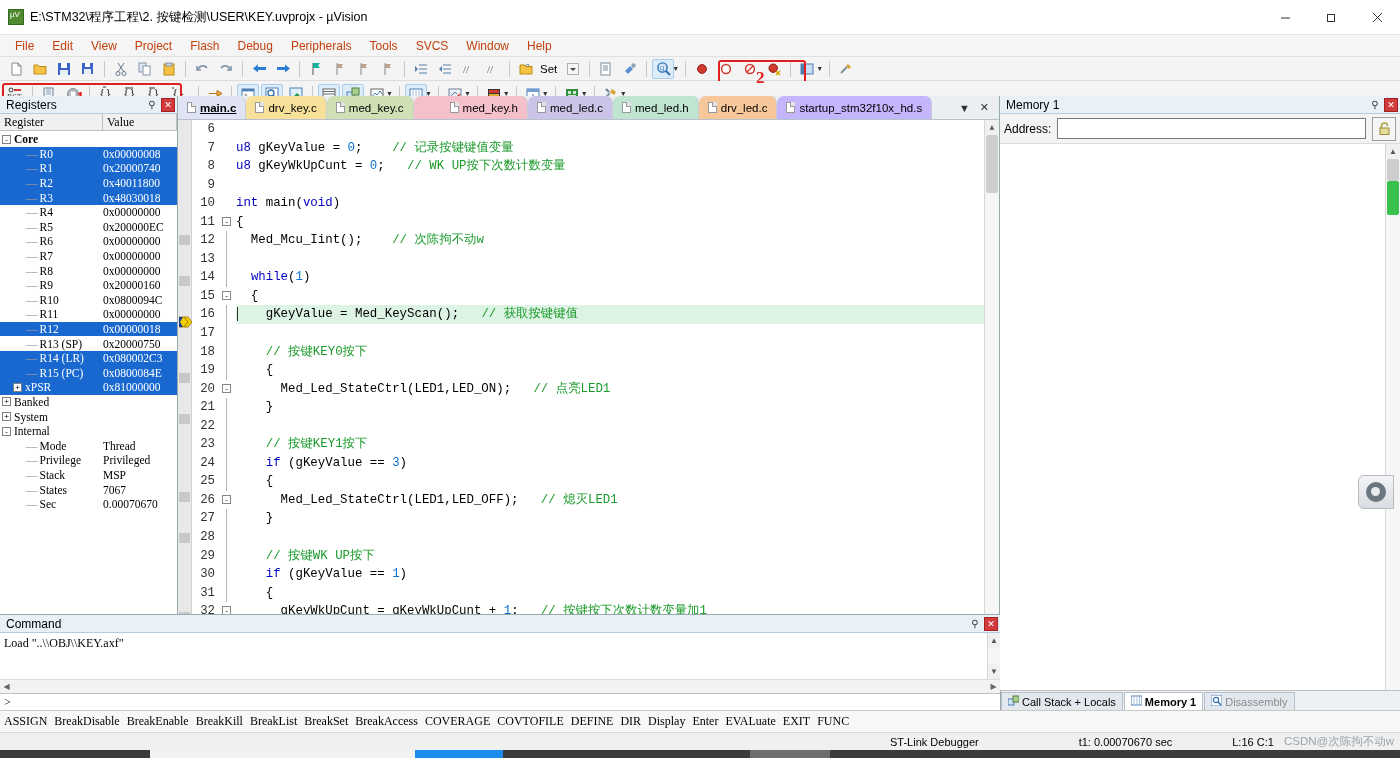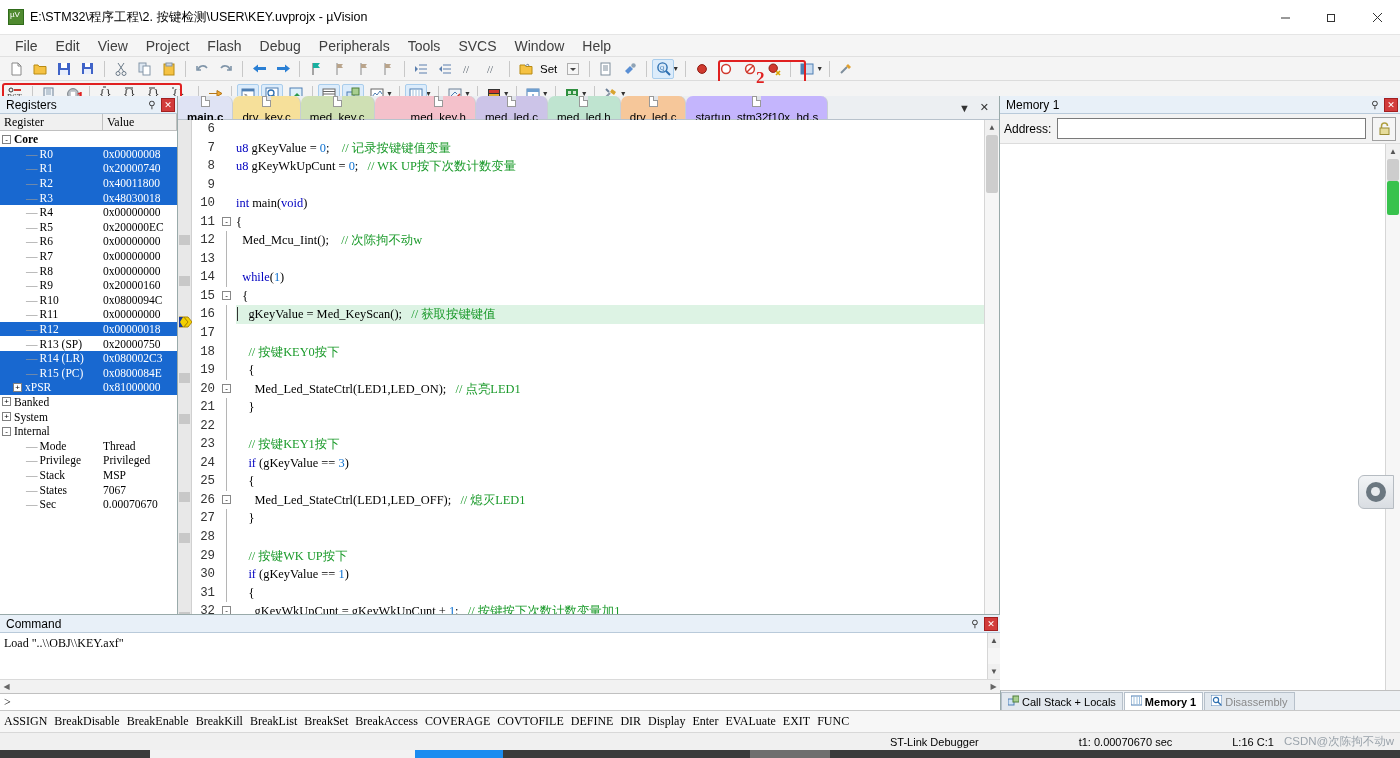--- a/index.html
+++ b/index.html
@@ -19,21 +19,21 @@
   .title-icon:after{ content:"µV"; position:absolute; left:1px; top:0px; font-size:8px;
                      color:#fff; font-family:"Liberation Sans",sans-serif; }
   .title-text { font-size:12.5px; color:#000; }
   .win-controls { margin-left:auto; display:flex; height:26px; }
   .win-btn { width:46px; height:26px; display:flex; align-items:center; justify-content:center;
              color:#333; font-size:13px; }
 
   
   .menubar { height:22px; background:#f5f5f5; display:flex; align-items:center;
              padding-left:6px; border-bottom:1px solid #e0e0e0; }
-  .menu-item { padding:2px 9px; font-size:14px; color:#404040; }
+  .menu-item { padding:2px 9px; font-size:12px; color:#c2410c; }
 
   
   .toolbar { height:24px; background:#f4f4f4; display:flex; align-items:center;
              padding-left:4px; border-bottom:1px solid #dcdcdc; position:relative; }
   .tb-btn { width:22px; height:20px; display:flex; align-items:center; justify-content:center;
             margin:0 1px; border-radius:2px; position:relative; }
   .tb-sep { width:1px; height:16px; background:#c8c8c8; margin:0 4px; }
   .tb-label{ font-size:11.5px; color:#000; margin:0 4px 0 2px; }
   .tb-arrow { font-size:7px; color:#333; margin-left:-3px; margin-right:2px; }
   .tb-btn.active { background:#dcecfb; border:1px solid #a9cdec; }
@@ -87,39 +87,39 @@
         border:1px solid #b6c0ca; border-bottom:none; background:#e2e8ee; margin-right:1px; }
   .pt.active { background:#fff; font-weight:600; }
 
   
   .editorpane { flex:1; display:flex; flex-direction:column; background:#fff;
                 border-right:1px solid #9aa; min-width:0; }
   .tabstrip { height:24px; background:#eceff2; display:flex; align-items:stretch;
               border-bottom:1px solid #b8c2cc; }
   .etab { display:flex; align-items:center; gap:4px; padding:0 9px; font-size:11.5px;
           border-right:1px solid #c8ced4; border-radius:7px 7px 0 0; color:#000;
-          white-space:nowrap;flex-direction:column; }
+          white-space:nowrap; }
   .etab .pg { width:9px; height:11px; background:#fff; border:1px solid #999; flex:none;
               position:relative; }
   .etab .pg:after{ content:""; position:absolute; right:-1px; top:-1px; width:4px; height:4px;
                    background:#dfe3e8; border-left:1px solid #999; border-bottom:1px solid #999;}
   .etab.active .lbl { text-decoration:underline; font-weight:600; }
   .tab-tools { margin-left:auto; display:flex; align-items:center; gap:10px; padding:0 10px;
                font-size:11px; color:#333; }
 
   .editor-area { flex:1; display:flex; position:relative; overflow:hidden;
                  font-family:"Liberation Mono", monospace; font-size:12.4px; }
   .marker-col { width:14px; background:#e8e8e8; border-right:1px solid #d0d0d0; flex:none;
                 padding-top:0px; }
   .bpslot { height:18.55px; }
   .bpslot .box { width:11px; height:10px; background:#c8c8c8; margin:4px auto 0; }
   .gutter-num { width:28px; text-align:right; padding-right:5px; color:#333; flex:none;
                 background:#fff; }
   .fold-col { width:16px; flex:none; background:#fff; position:relative; }
-  .code-col { flex:1; position:relative; background:#fff; overflow:hidden;font-family:Liberation Serif, serif; }
+  .code-col { flex:1; position:relative; background:#fff; overflow:hidden; }
   .cline { height:18.55px; line-height:18.55px; white-space:pre; }
   .hl { background:#ddf3e4; }
   .kw { color:#0000c0; }
   .cm { color:#1a9a2a; }
   .num { color:#0a6fd0; }
   .arrowmark { position:absolute; left:1px; width:13px; height:13px; }
 
   .vscroll { width:15px; background:#f0f0f0; border-left:1px solid #d6d6d6; flex:none;
              display:flex; flex-direction:column; }
   .sc-arrow { height:15px; display:flex; align-items:center; justify-content:center;

